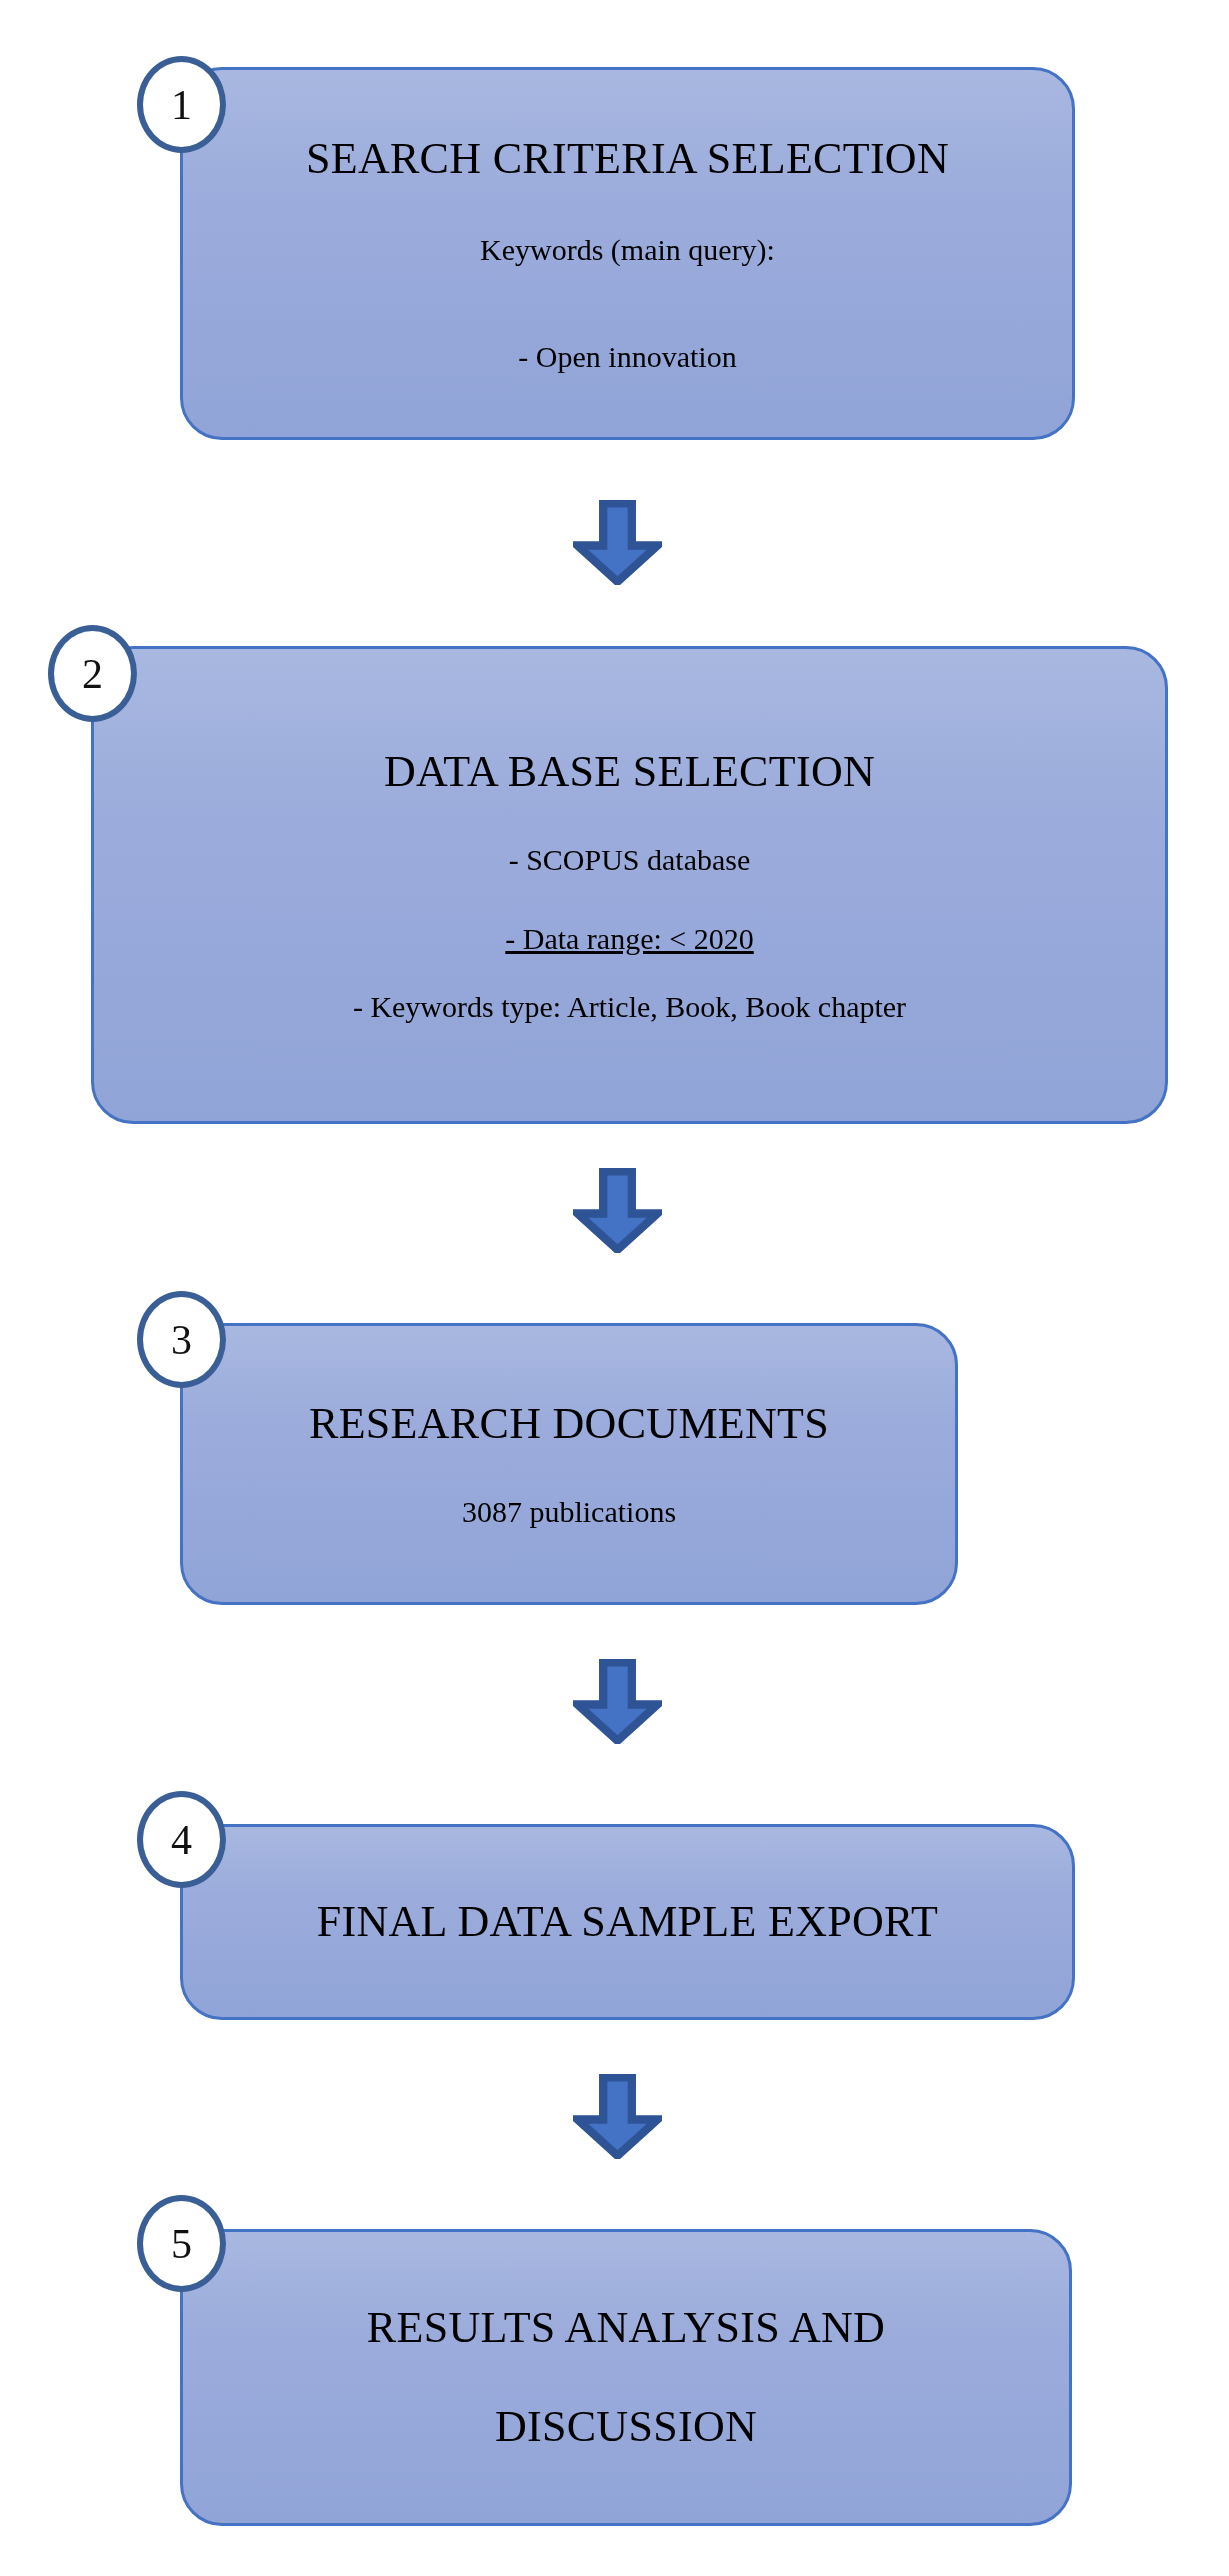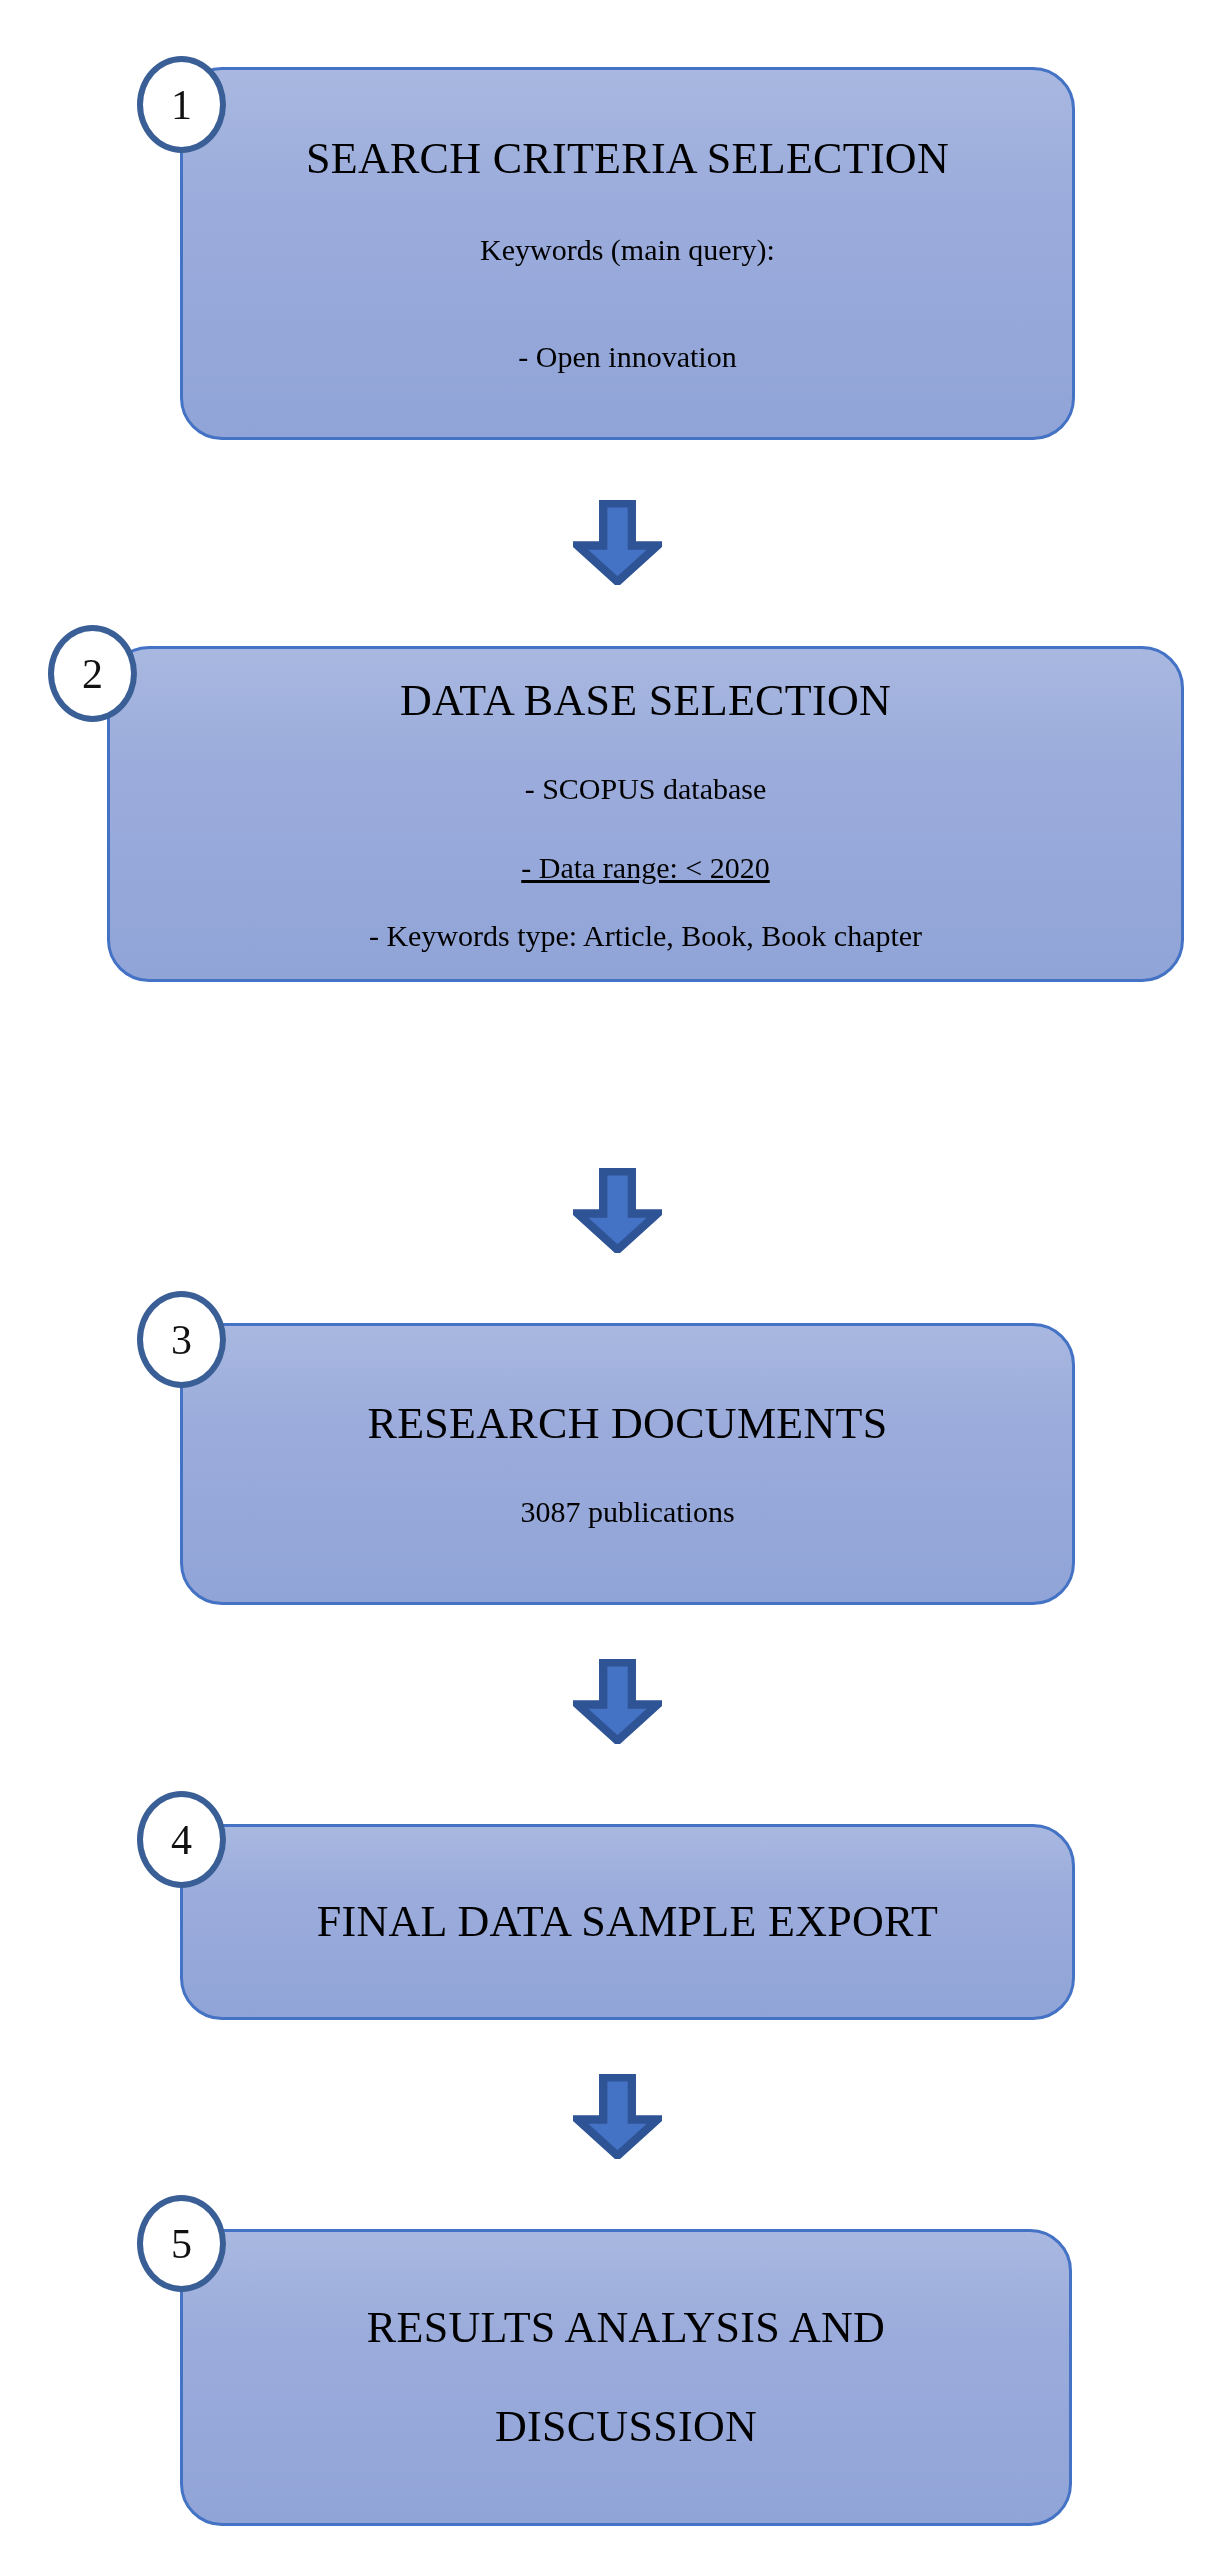--- a/index.html
+++ b/index.html
@@ -110,41 +110,41 @@
   <div class="badge" style="left:137px; top:56px;">
     <span class="badge-num">1</span>
   </div>
 
   <div class="arrow" style="left:573px; top:500px;">
     <svg viewBox="0 0 118 112" xmlns="http://www.w3.org/2000/svg">
       <polygon points="40,4 78,4 78,60 112,60 59,108 6,60 40,60" fill="#4472C4" stroke="#2F5496" stroke-width="11" stroke-linejoin="miter"></polygon>
     </svg>
   </div>
 
-  <div class="step" style="left:107px; top:646px; width:1077px; height:336px;border-radius:31px;">
+  <div class="step" style="left:91px; top:646px; width:1077px; height:478px;border-radius:31px;">
     <div class="box">
       <div class="box-lines">
         <div class="line title" style="margin-bottom:44px;">DATA BASE SELECTION</div>
         <div class="line body" style="margin-bottom:44px;">- SCOPUS database</div>
         <div class="line body" style="margin-bottom:32px;text-decoration:underline;">- Data range: &lt; 2020</div>
         <div class="line body">- Keywords type: Article, Book, Book chapter</div>
       </div>
     </div>
   </div>
   <div class="badge" style="left:48px; top:625px;">
     <span class="badge-num">2</span>
   </div>
 
   <div class="arrow" style="left:573px; top:1168px;">
     <svg viewBox="0 0 118 112" xmlns="http://www.w3.org/2000/svg">
       <polygon points="40,4 78,4 78,60 112,60 59,108 6,60 40,60" fill="#4472C4" stroke="#2F5496" stroke-width="11" stroke-linejoin="miter"></polygon>
     </svg>
   </div>
 
-  <div class="step" style="left:180px; top:1323px; width:895px; height:282px;">
+  <div class="step" style="left:180px; top:1323px; width:778px; height:282px;">
     <div class="box">
       <div class="box-lines">
         <div class="line title" style="margin-bottom:44px;">RESEARCH DOCUMENTS</div>
         <div class="line body">3087 publications</div>
       </div>
     </div>
   </div>
   <div class="badge" style="left:137px; top:1291px;">
     <span class="badge-num">3</span>
   </div>

